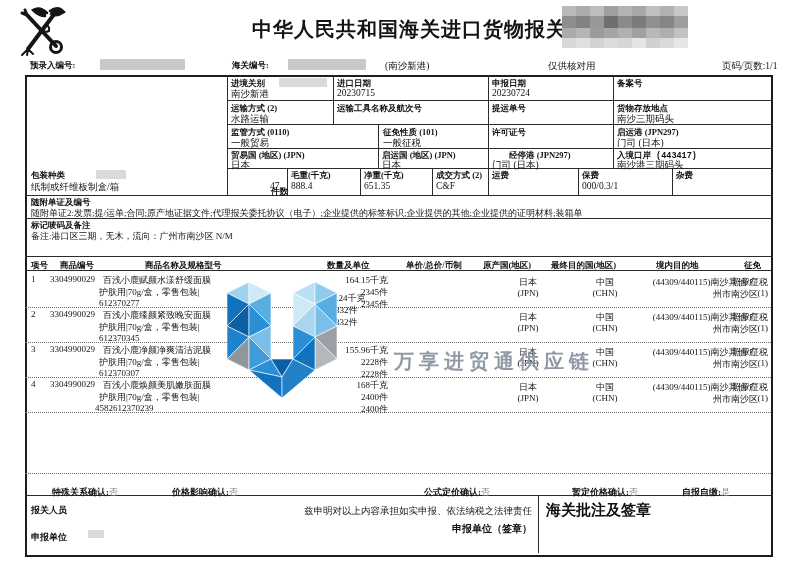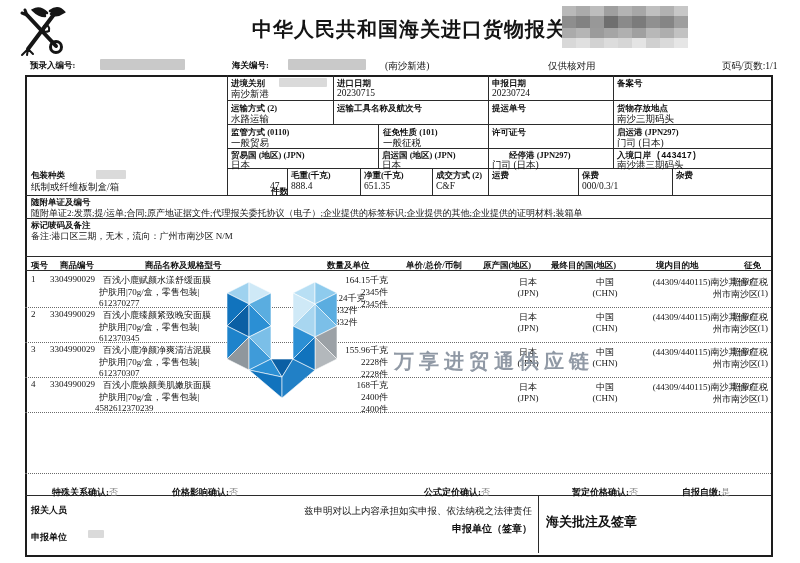--- a/index.html
+++ b/index.html
@@ -324,15 +324,15 @@
     <span class="conf-lbl">自报自缴:</span><span class="conf-val">是</span>
   </div>
 
   <div class="abs lbl" style="left:31px;top:504px;font-size:9px;">报关人员</div>
   <div class="abs lbl" style="left:31px;top:531px;font-size:9px;">申报单位</div>
   <div class="redact light" style="left:88px;top:530px;width:16px;height:8px;"></div>
   <div class="statement">
     <div>兹申明对以上内容承担如实申报、依法纳税之法律责任</div>
     <div class="lbl" style="font-size:10px;">申报单位（签章）</div>
   </div>
-  <div class="abs lbl" style="left:546px;top:501px;font-size:13px;margin-top:12px;">海关批注及签章</div>
+  <div class="abs lbl" style="left:546px;top:501px;font-size:15px;">海关批注及签章</div>
 
 </div>
 
 </body></html>

